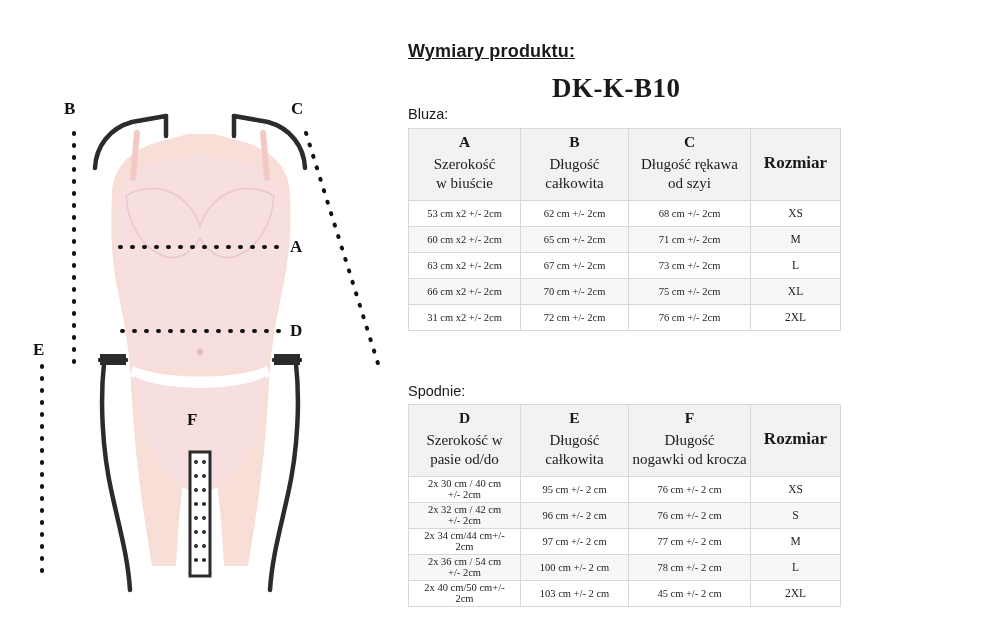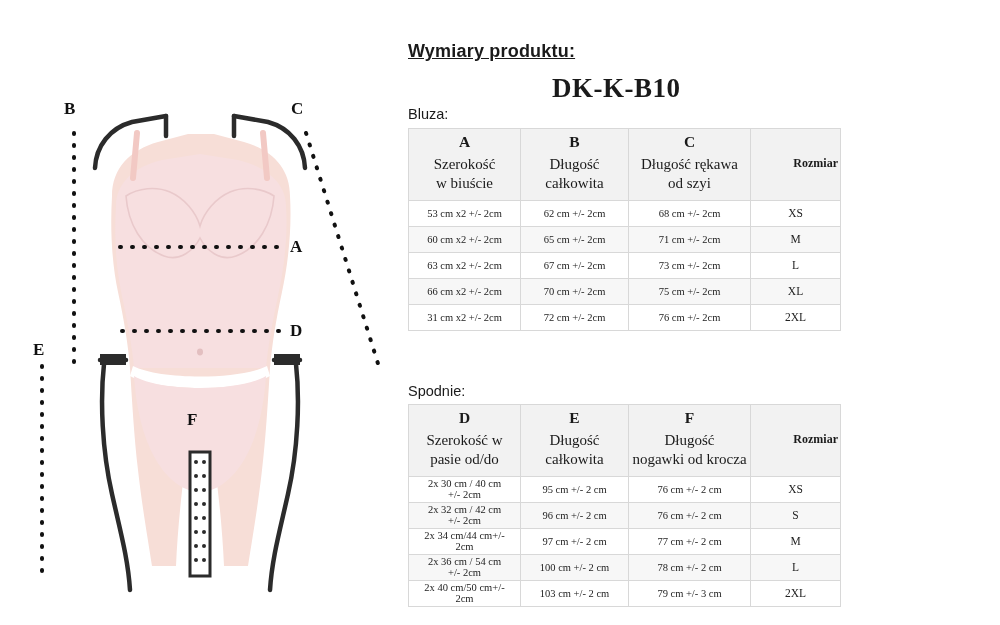--- a/index.html
+++ b/index.html
@@ -118,24 +118,23 @@
     line-height: 1.1;
   }
   .hdr-desc {
     display: block;
     font-size: 15px;
     line-height: 1.25;
     font-weight: 400;
   }
   .hdr-size {
     display: block;
-    font-size: 12px;
+    font-size: 17px;
     font-weight: 700;
     line-height: 1.2;
-    text-align: right;
   }
   table.size-table tbody td {
     height: 25px;
     font-size: 10.5px;
     padding: 0 14px;
     color: #222222;
   }
   table.size-table tbody tr:nth-child(odd) td { background: #ffffff; }
   table.size-table tbody tr:nth-child(even) td { background: #f7f7f7; }
   table.size-table tbody td.size-col {
@@ -394,20 +393,20 @@
         </tr>
         <tr>
           <td>2x 36 cm / 54 cm +/- 2cm</td>
           <td>100 cm +/-  2 cm</td>
           <td>78 cm +/-  2 cm</td>
           <td class="size-col">L</td>
         </tr>
         <tr>
           <td>2x 40 cm/50 cm+/- 2cm</td>
           <td>103 cm +/-  2 cm</td>
-          <td>79 cm +/-  3 cm</td>
+          <td>45 cm +/-  2 cm</td>
           <td class="size-col">2XL</td>
         </tr>
       </tbody>
     </table>
 
   </div>
 </div>
 
 </body></html>

